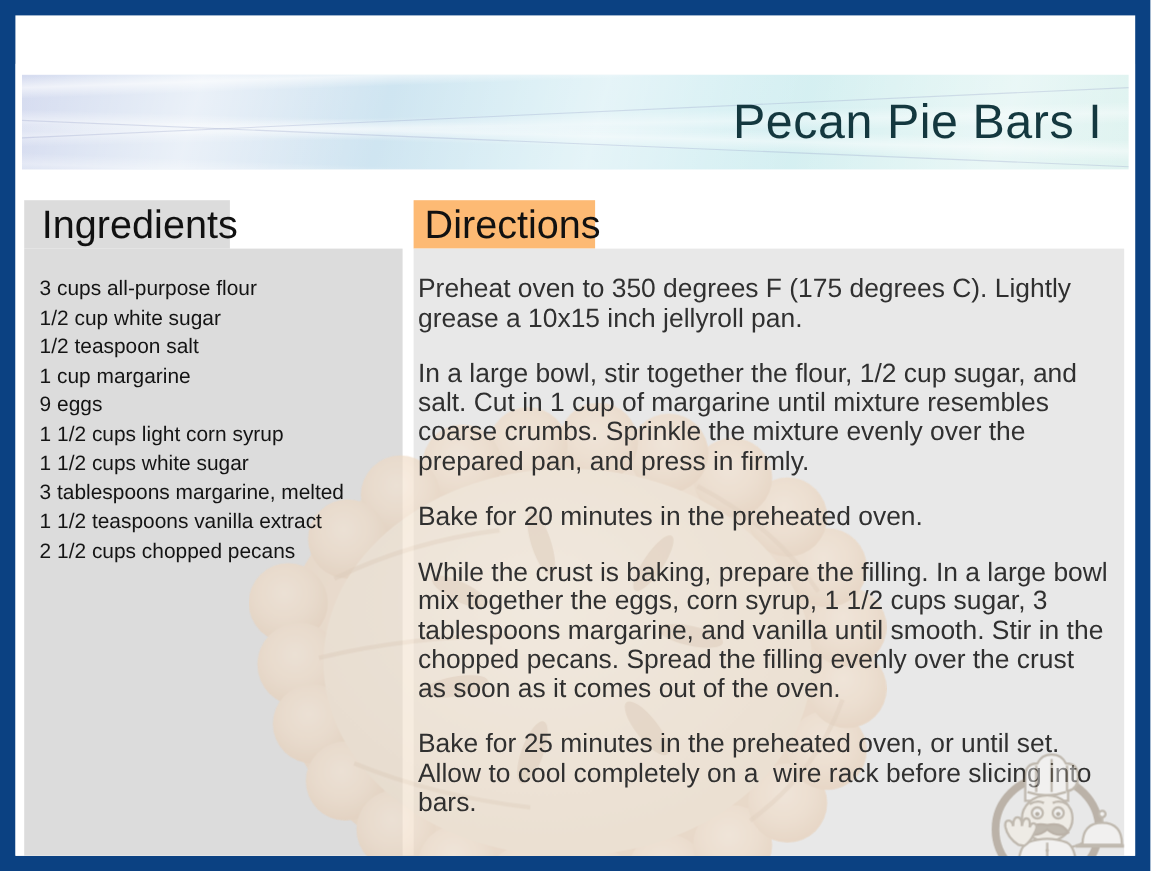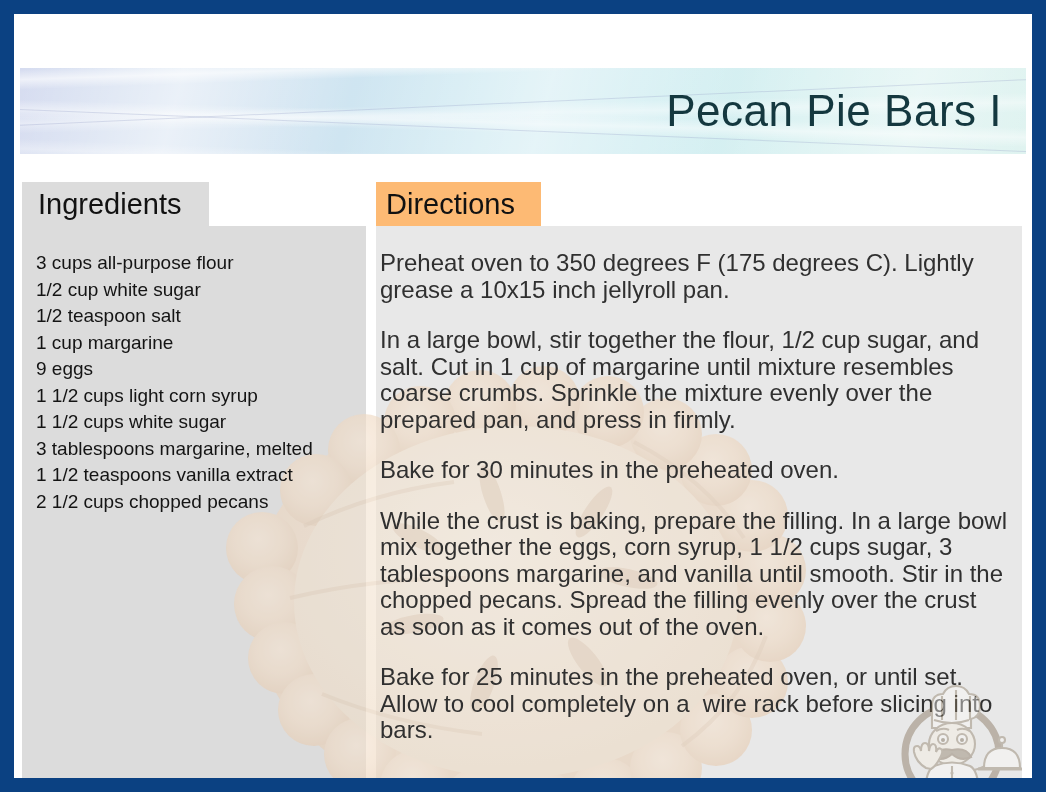--- a/index.html
+++ b/index.html
@@ -125,21 +125,21 @@
     width: 646px;
     height: 596px;
     background: #e8e8e8;
   }
 
   .section-title {
     position: absolute;
     left: 16px;
     top: 50%;
     transform: translateY(-50%);
-    font-size: 29px;
+    font-size: 36px;
     color: #111111;
     white-space: nowrap;
   }
   #dir-tab .section-title { left: 10px; }
 
   
   #pie-art {
     position: absolute;
     left: 8px;
     top: 168px;
@@ -291,21 +291,21 @@
       <div>1 1/2 cups light corn syrup</div>
       <div>1 1/2 cups white sugar</div>
       <div>3 tablespoons margarine, melted</div>
       <div>1 1/2 teaspoons vanilla extract</div>
       <div>2 1/2 cups chopped pecans</div>
     </div>
 
     <div id="dir-text">
       <p>Preheat oven to 350 degrees F (175 degrees C). Lightly grease a 10x15 inch jellyroll pan.</p>
       <p>In a large bowl, stir together the flour, 1/2 cup sugar, and salt. Cut in 1 cup of margarine until mixture resembles coarse crumbs. Sprinkle the mixture evenly over the prepared pan, and press in firmly.</p>
-      <p>Bake for 30 minutes in the preheated oven.</p>
+      <p>Bake for 20 minutes in the preheated oven.</p>
       <p>While the crust is baking, prepare the filling. In a large bowl mix together the eggs, corn syrup, 1 1/2 cups sugar, 3 tablespoons margarine, and vanilla until smooth. Stir in the chopped pecans. Spread the filling evenly over the crust as soon as it comes out of the oven.</p>
       <p>Bake for 25 minutes in the preheated oven, or until set. Allow to cool completely on a  wire rack before slicing into bars.</p>
     </div>
 
     <div id="chef-logo">
       <svg width="136" height="132" viewBox="0 0 136 132">
         <g fill="none" stroke="#8a7a62" stroke-width="2.1" opacity="0.92">
 
           <circle cx="66" cy="70" r="47" stroke="#7d6a52" stroke-width="7"></circle>
 

